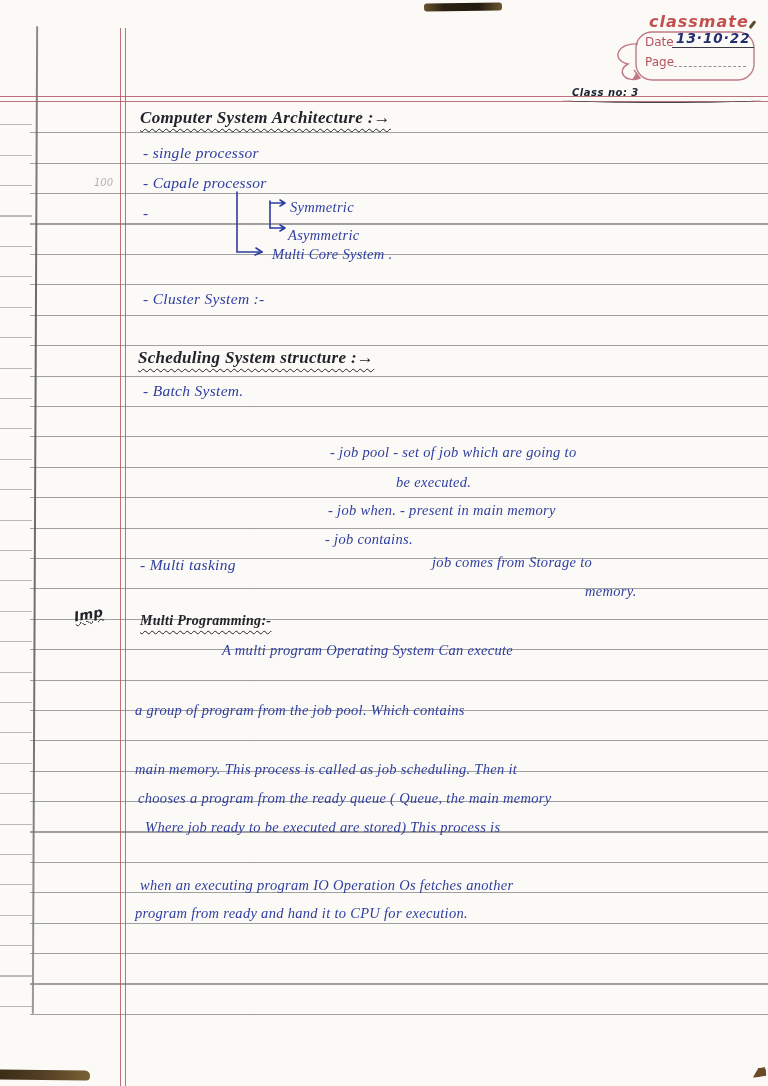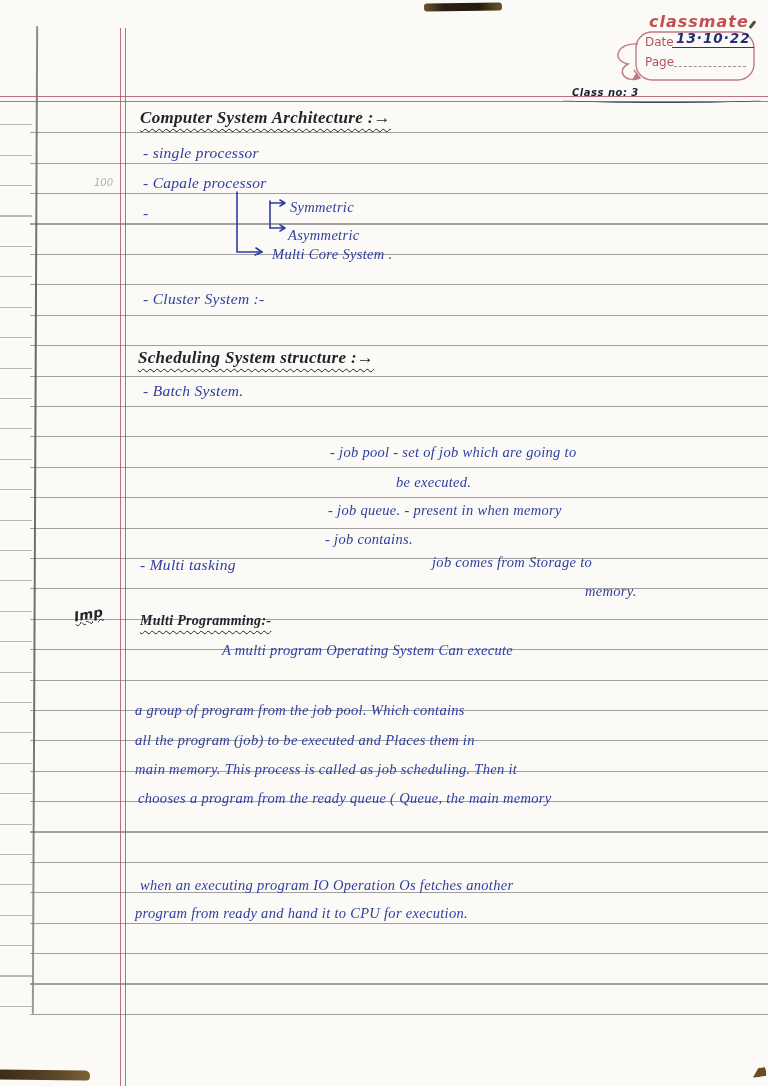--- a/index.html
+++ b/index.html
@@ -96,30 +96,30 @@
   </svg>
   <div class="hand h-body ink-blue" style="left:290px;top:199px">Symmetric</div>
   <div class="hand h-body ink-blue" style="left:288px;top:227px">Asymmetric</div>
   <div class="hand h-body ink-blue" style="left:272px;top:246px">Multi Core System .</div>
   <div class="hand h-item ink-blue" style="left:143px;top:290px">- Cluster System :-</div>
 
   <div class="hand h-head ink-black" style="left:138px;top:348px">Scheduling System structure :→</div>
   <div class="hand h-item ink-blue" style="left:143px;top:382px">- Batch System.</div>
   <div class="hand h-body ink-blue" style="left:330px;top:444px">- job pool - set of job which are going to</div>
   <div class="hand h-body ink-blue" style="left:396px;top:474px">be executed.</div>
-  <div class="hand h-body ink-blue" style="left:328px;top:502px">- job queue. - present in when memory</div>
+  <div class="hand h-body ink-blue" style="left:328px;top:502px">- job when. - present in main memory</div>
   <div class="hand h-body ink-blue" style="left:325px;top:531px">- job contains.</div>
   <div class="hand h-item ink-blue" style="left:140px;top:556px">- Multi tasking</div>
   <div class="hand h-body ink-blue" style="left:432px;top:554px">job comes from Storage to</div>
   <div class="hand h-body ink-blue" style="left:585px;top:583px">memory.</div>
 
   <div class="margin-imp">Imp</div>
   <div class="hand h-head ink-black" style="left:140px;top:613px;font-size:14px">Multi Programming:-</div>
 
   <div class="hand h-body ink-blue" style="left:222px;top:642px">A multi program Operating System Can execute</div>
   <div class="hand h-body ink-blue" style="left:135px;top:702px">a group of program from the job pool. Which contains</div>
-  <div class="hand h-body ink-blue" style="left:135px;top:732px">all the program (job) to be executed and Places them in</div>
   <div class="hand h-body ink-blue" style="left:135px;top:761px">main memory. This process is called as job scheduling. Then it</div>
   <div class="hand h-body ink-blue" style="left:138px;top:790px">chooses a program from the ready queue ( Queue, the main memory</div>
+  <div class="hand h-body ink-blue" style="left:145px;top:819px">Where job ready to be executed are stored) This process is</div>
   <div class="hand h-body ink-blue" style="left:140px;top:877px">when an executing program IO Operation Os fetches another</div>
   <div class="hand h-body ink-blue" style="left:135px;top:905px">program from ready and hand it to CPU for execution.</div>
 
 </div>
 
 </body></html>

